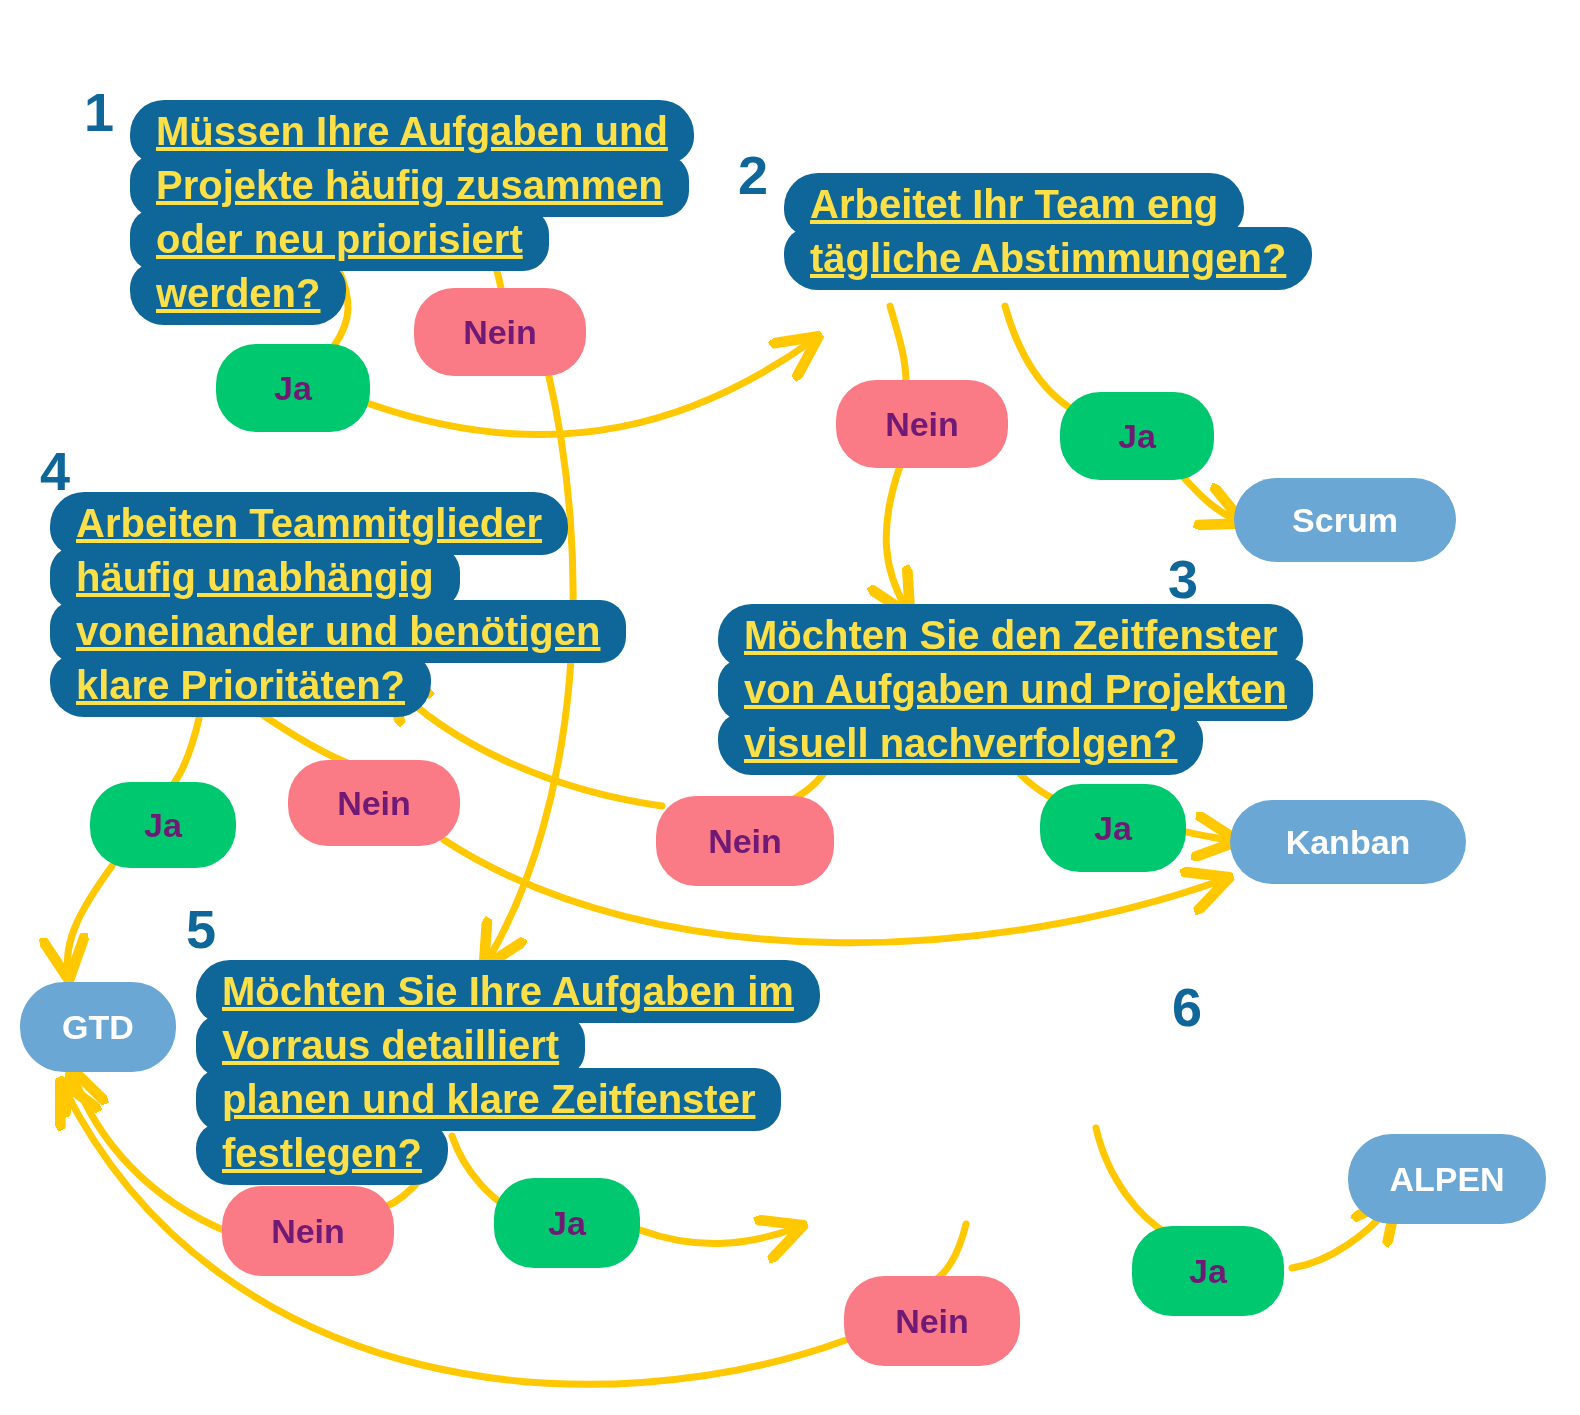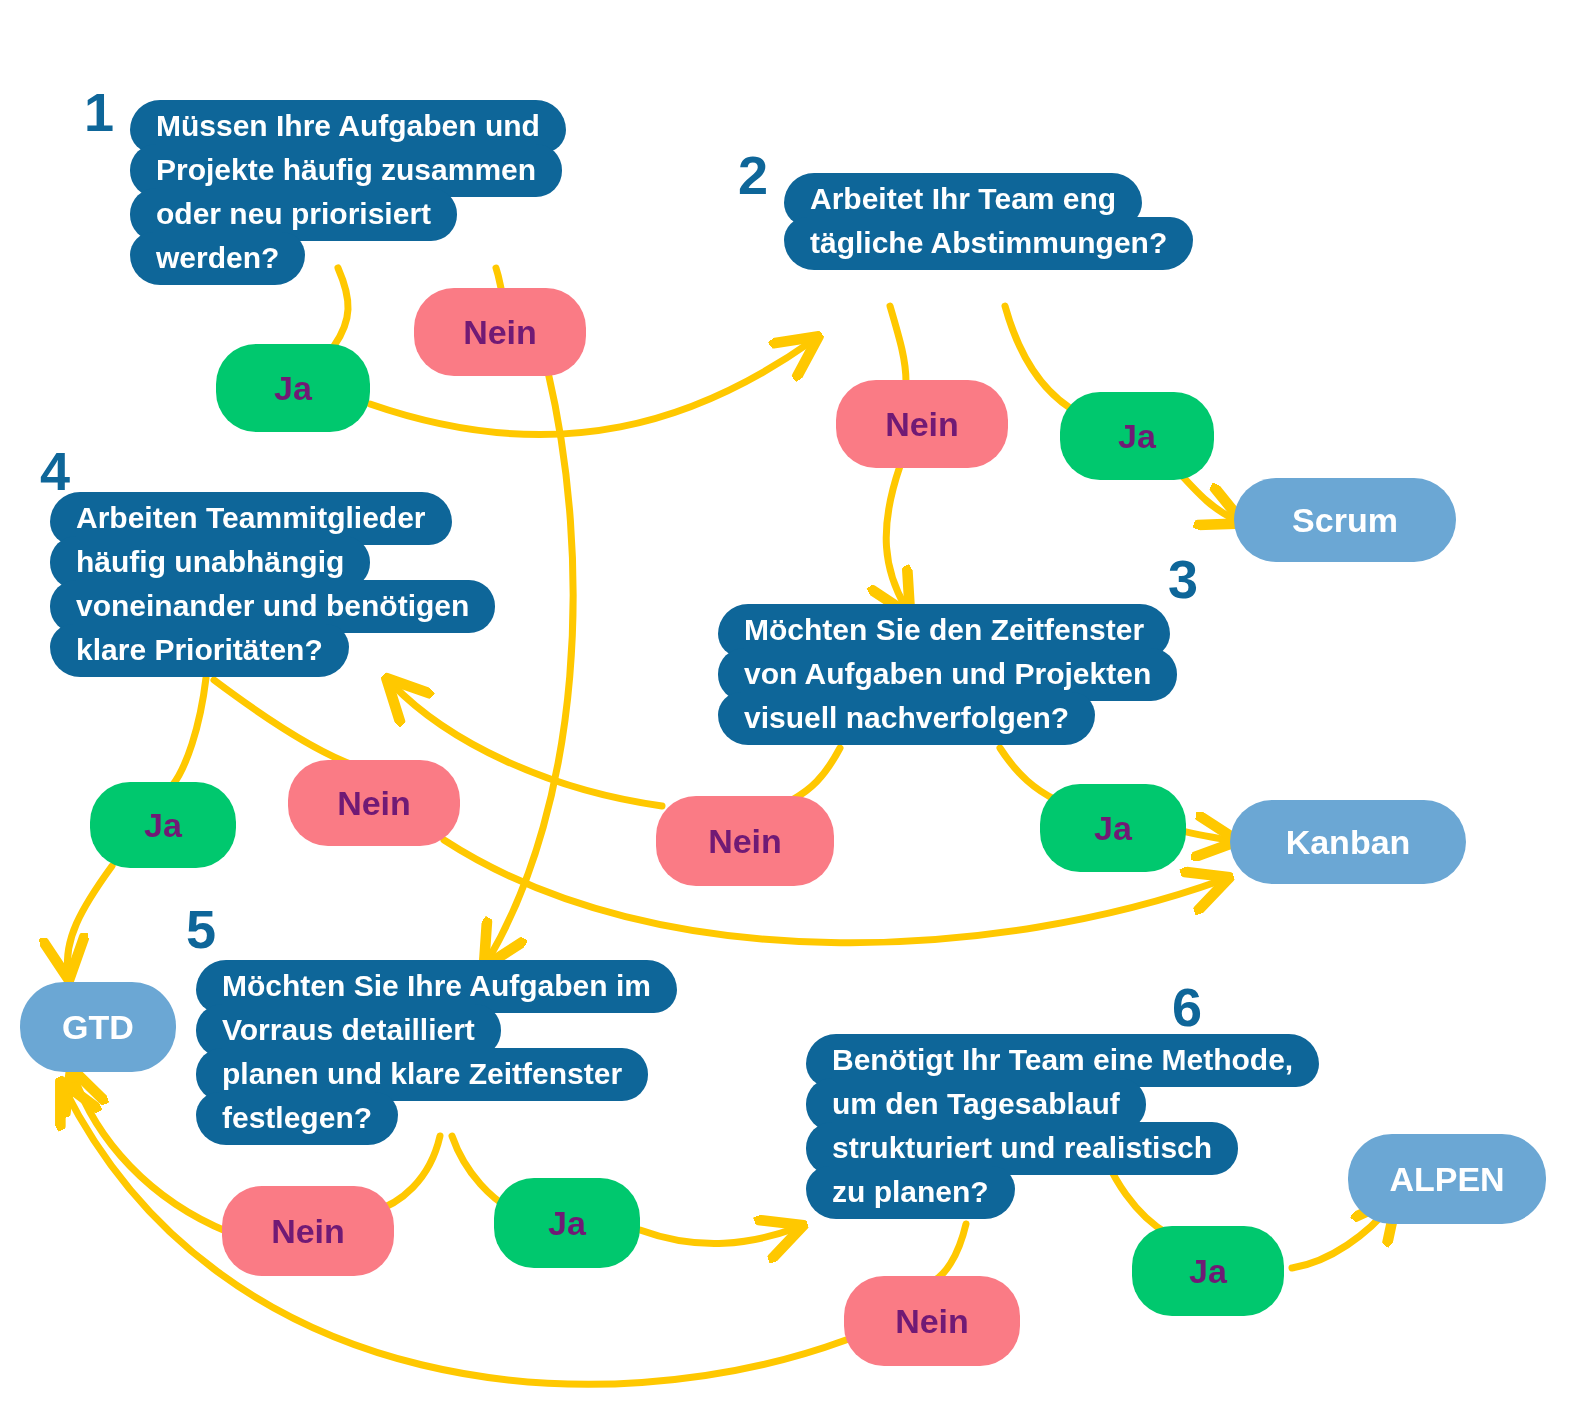--- a/index.html
+++ b/index.html
@@ -6,23 +6,23 @@
   body{width:1580px;height:1415px;position:relative;overflow:hidden;
        font-family:"Liberation Sans","DejaVu Sans",sans-serif;}
   #stage{position:absolute;left:0;top:0;width:1580px;height:1415px;}
   #edges{position:absolute;left:0;top:0;width:1580px;height:1415px;z-index:1;}
 
   
   .qnode{position:absolute;z-index:3;}
   .qnum{position:absolute;color:#0E6699;font-size:54px;font-weight:700;
         line-height:1;letter-spacing:-1px;z-index:4;}
   .qlines{display:flex;flex-direction:column;align-items:flex-start;}
-  .qline{background:#0E6699;color:#ffffff;font-size:30px;font-weight:600;
+  .qline{background:#0E6699;color:#fde047;font-size:40px;font-weight:600;
          line-height:1.0;padding:11px 26px 12px 26px;border-radius:26px;
-         margin-bottom:-9px;white-space:pre;}
+         margin-bottom:-9px;white-space:pre;text-decoration:underline;}
   .qline:first-child{border-top-left-radius:34px;border-top-right-radius:34px;}
   .qline:last-child{margin-bottom:0;border-bottom-left-radius:34px;border-bottom-right-radius:34px;}
 
   
   .ans{position:absolute;z-index:3;border-radius:40px;color:#701a75;
        font-size:34px;font-weight:700;display:flex;align-items:center;
        justify-content:center;}
   .ans.ja{background:#00C86E;}
   .ans.nein{background:#FA7B85;}
 
@@ -145,28 +145,20 @@
       <div class="qline">Möchten Sie Ihre Aufgaben im</div>
       <div class="qline">Vorraus detailliert</div>
       <div class="qline">planen und klare Zeitfenster</div>
       <div class="qline">festlegen?</div>
     </div>
   </div>
   <div class="ans nein" style="left:222px;top:1186px;width:172px;height:90px;">Nein</div>
   <div class="ans ja" style="left:494px;top:1178px;width:146px;height:90px;">Ja</div>
 
   <div class="qnum" style="left:1172px;top:980px;">6</div>
-  <div class="qnode" style="left:806px;top:1034px;">
-    <div class="qlines">
-      <div class="qline">Benötigt Ihr Team eine Methode,</div>
-      <div class="qline">um den Tagesablauf</div>
-      <div class="qline">strukturiert und realistisch</div>
-      <div class="qline">zu planen?</div>
-    </div>
-  </div>
   <div class="ans nein" style="left:844px;top:1276px;width:176px;height:90px;">Nein</div>
   <div class="ans ja" style="left:1132px;top:1226px;width:152px;height:90px;">Ja</div>
 
   <div class="result" style="left:1234px;top:478px;width:222px;height:84px;text-align:center;">Scrum</div>
   <div class="result" style="left:1230px;top:800px;width:236px;height:84px;">Kanban</div>
   <div class="result" style="left:20px;top:982px;width:156px;height:90px;">GTD</div>
   <div class="result" style="left:1348px;top:1134px;width:198px;height:90px;">ALPEN</div>
 
 </div>
 

